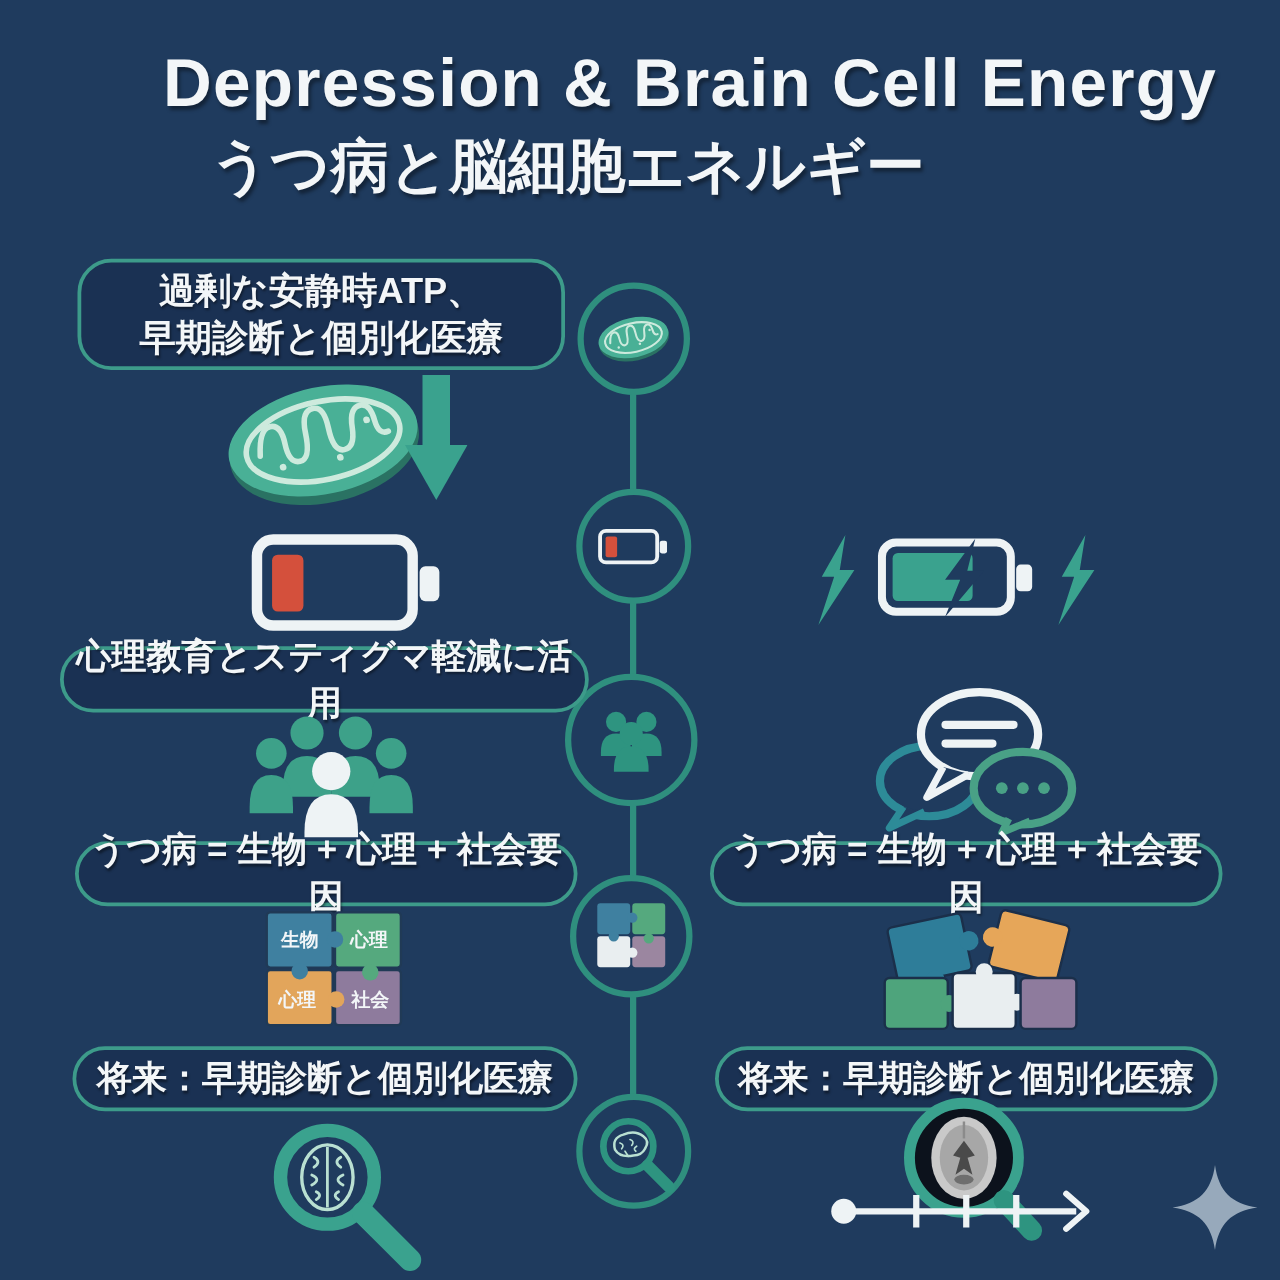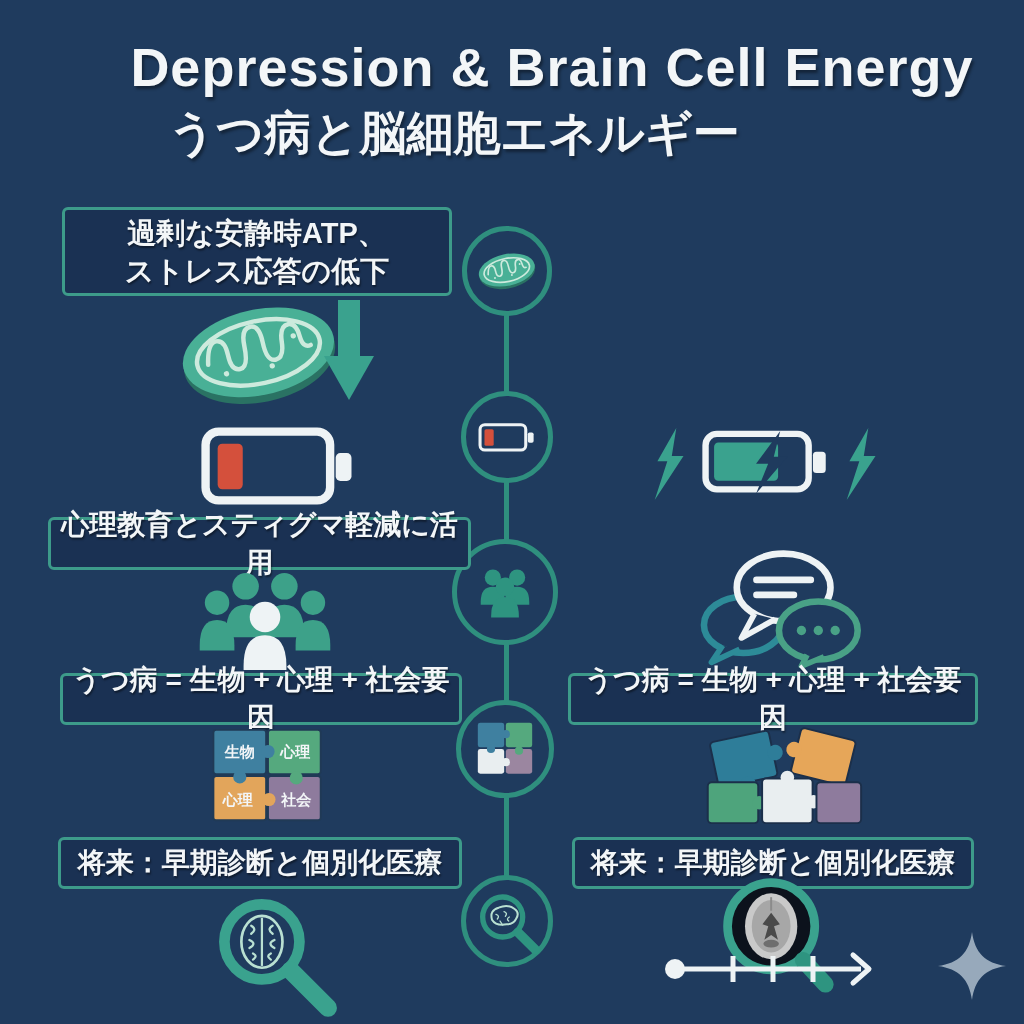--- a/index.html
+++ b/index.html
@@ -19,21 +19,21 @@
   }
   .title-ja{
     left:0;top:102px;width:844px;text-align:center;
     font-size:47px;font-weight:800;color:#f3f6f8;
     text-shadow:2px 3px 3px rgba(0,0,0,.4);
     margin-left:32px;
   }
   .label-box{
     background:#1a3153;
     border:3px solid #3d9b8a;
-    border-radius:6px;
+    border-radius:27px;
     color:#f3f6f8;font-weight:700;
     display:flex;align-items:center;justify-content:center;
     text-align:center;
     text-shadow:1px 2px 2px rgba(0,0,0,.45);
     box-sizing:border-box;
   }
   .two-line{flex-direction:column;line-height:38px;font-size:29px;}
   .one-line{font-size:28px;}
   .timeline-vline{
     left:504px;top:270px;width:5px;height:652px;
@@ -189,21 +189,21 @@
     </svg>
   </div>
   <div class="abs node-circle" style="left:461px;top:875px;width:92px;height:92px;">
     <svg width="70" height="70" viewBox="0 0 105 100">
         <use href="#sym-magbrain-side"></use>
       </svg>
   </div>
 
   <div class="abs label-box two-line" style="left:62px;top:207px;width:390px;height:89px;">
     <div>過剰な安静時ATP、</div>
-    <div>ストレス応答の低下</div>
+    <div>早期診断と個別化医療</div>
   </div>
 
   <svg class="abs" style="left:168px;top:297px;" width="182" height="116" viewBox="0 0 200 130">
       <use href="#sym-mito"></use>
     </svg>
   <svg class="abs" style="left:324px;top:300px;" width="50" height="100" viewBox="0 0 50 100">
       <use href="#sym-downarrow"></use>
     </svg>
 
   <svg class="abs" style="left:200px;top:422px;" width="158" height="89" viewBox="0 0 170 95">

